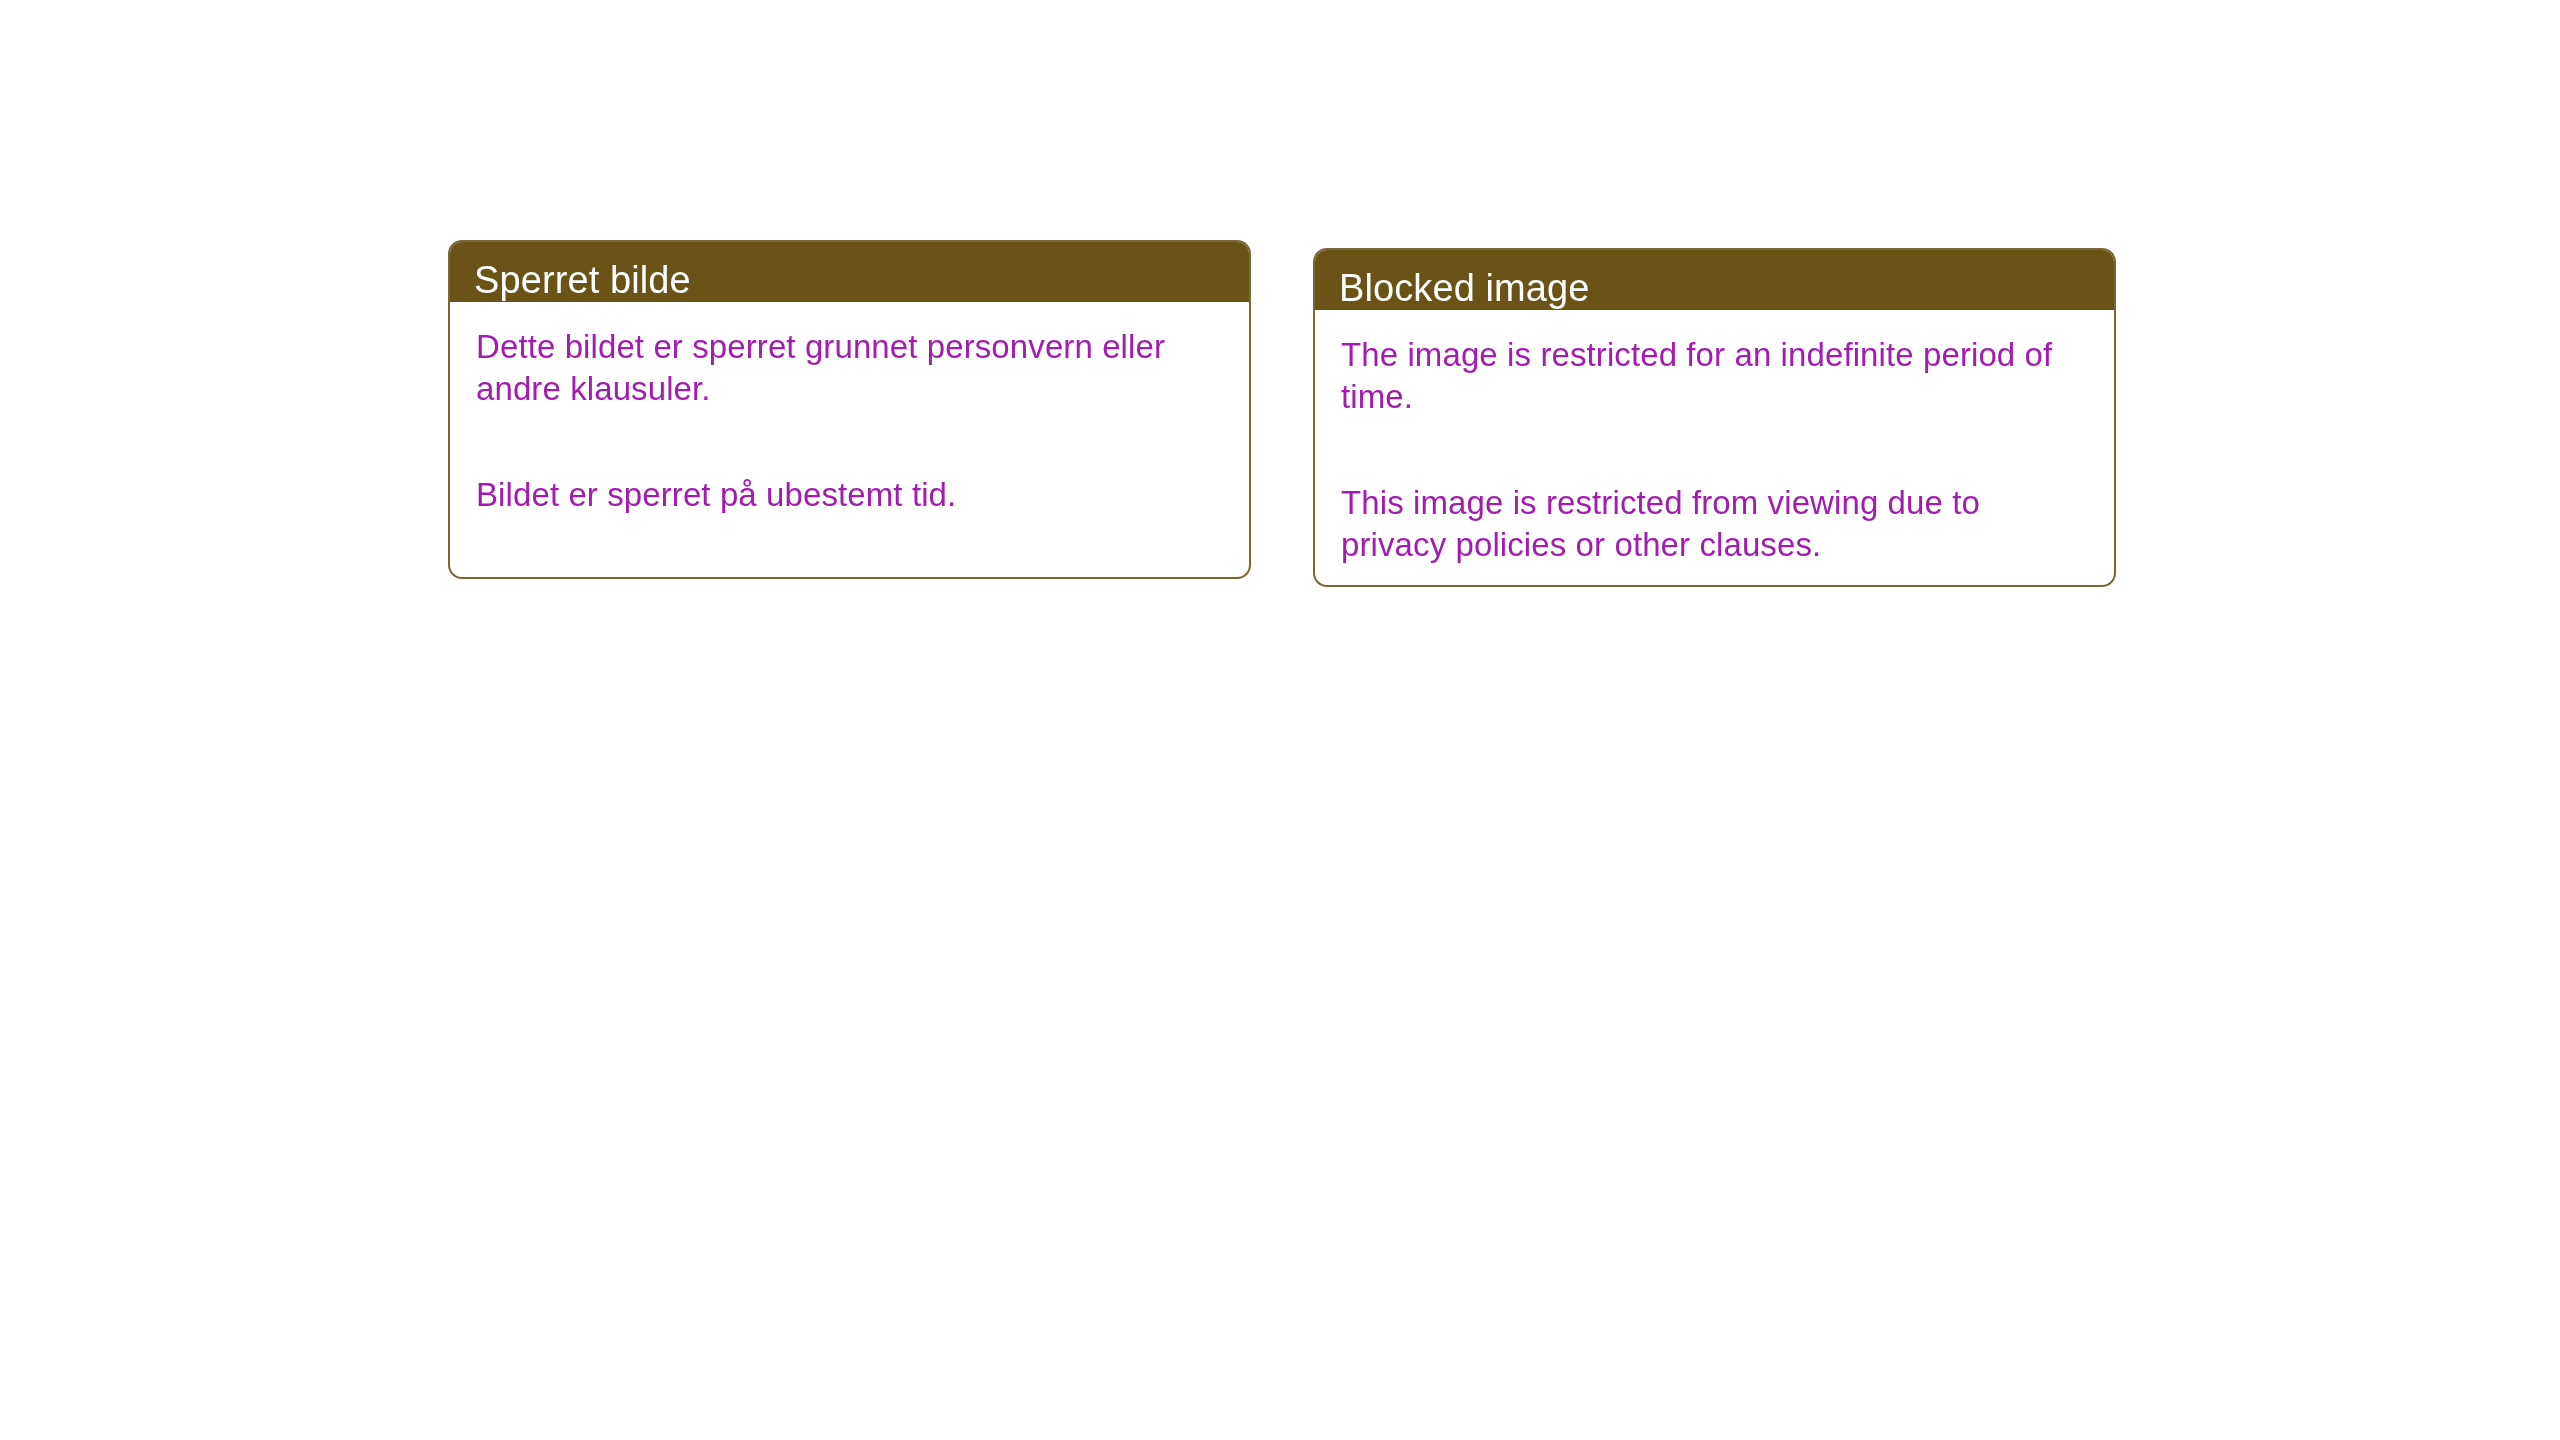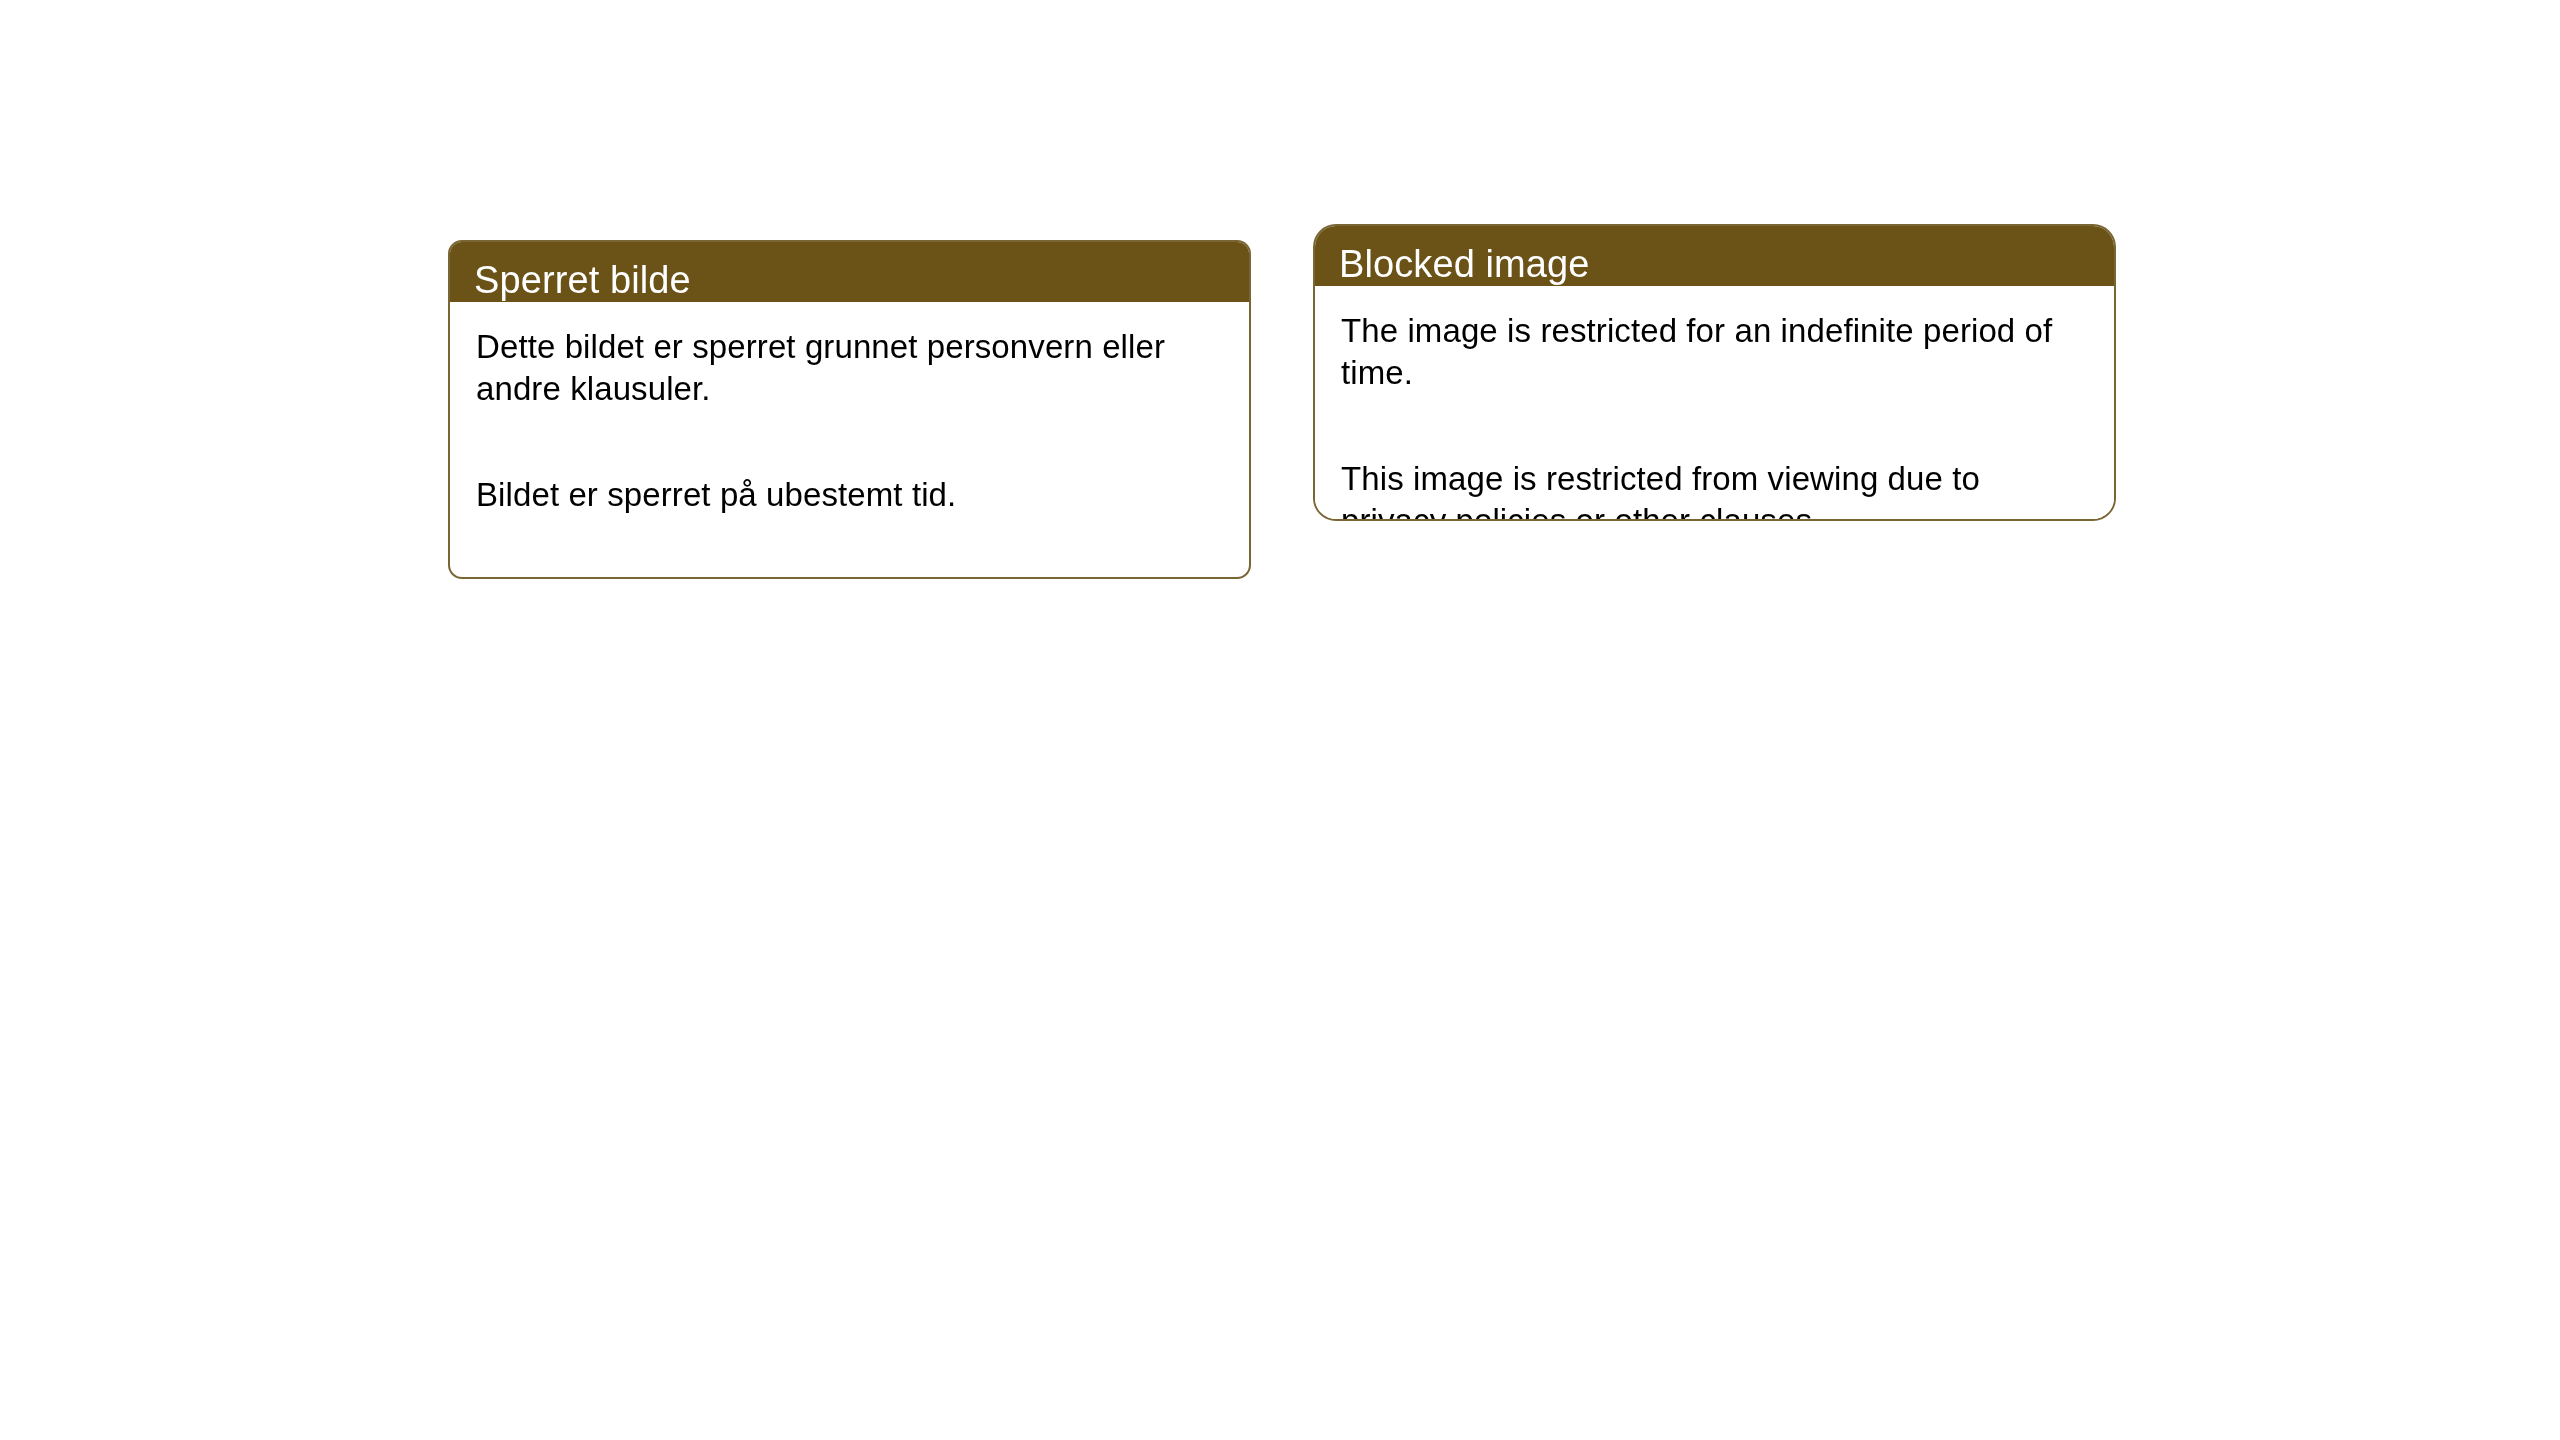--- a/index.html
+++ b/index.html
@@ -33,24 +33,23 @@
 
   .card-no {
     left: 448px;
     top: 240px;
     width: 803px;
     height: 339px;
   }
 
   .card-en {
     left: 1313px;
-    top: 224px;
+    top: 248px;
     width: 803px;
-    height: 297px;
-    border-radius: 23px;
+    height: 339px;
   }
 
   .card-header {
     box-sizing: border-box;
     height: 60px;
     background: #6b5318;
     display: flex;
     align-items: center;
     padding: 16px 0 0 24px;
   }
@@ -64,21 +63,21 @@
     white-space: nowrap;
   }
 
   .card-body {
     box-sizing: border-box;
     padding: 24px 22px 0 26px;
     background: #ffffff;
   }
 
   .body-paragraph {
-    color: #000000;
+    color: #a21caf;
     font-size: 33px;
     font-weight: 400;
     line-height: 1.26;
     margin: 0;
     letter-spacing: 0.1px;
   }
 
   .body-paragraph + .body-paragraph {
     margin-top: 65px;
   }

